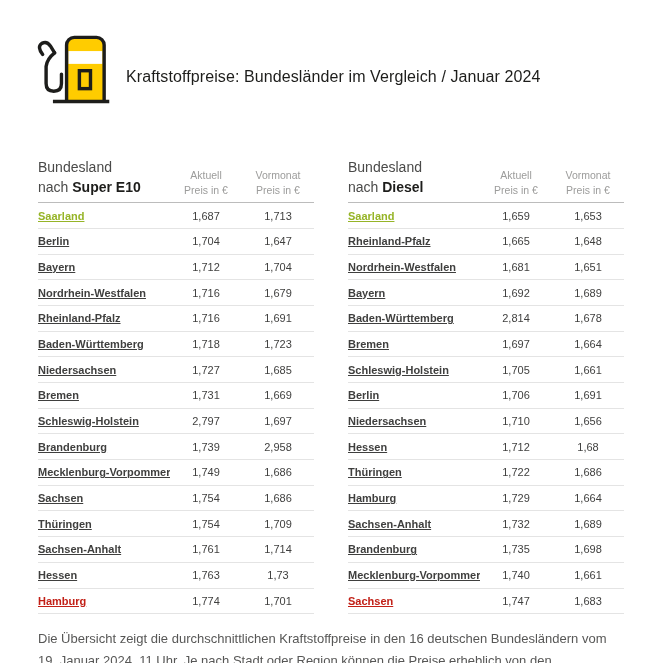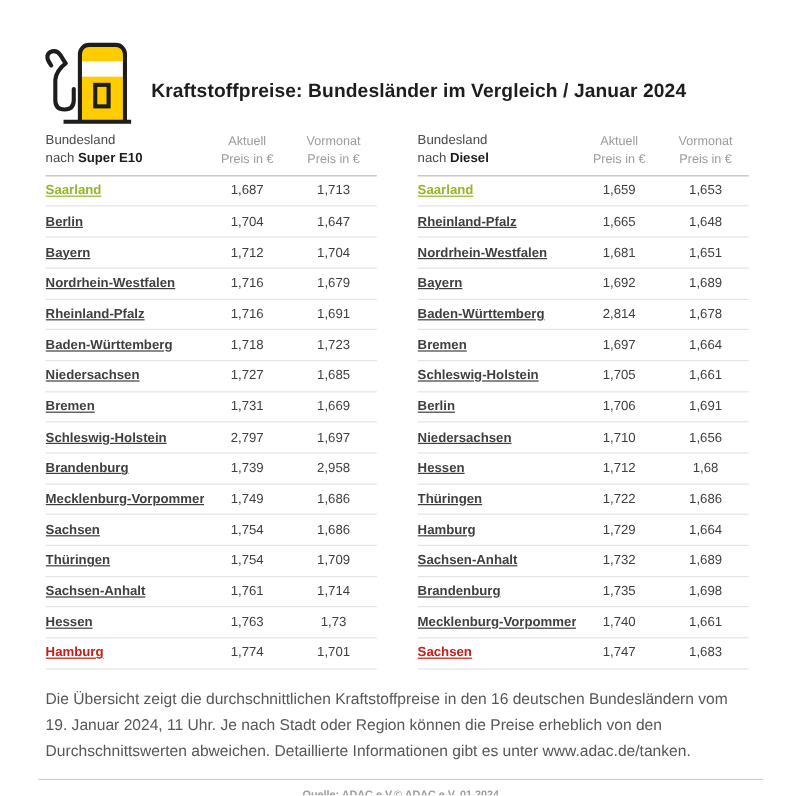--- a/index.html
+++ b/index.html
@@ -6,26 +6,26 @@
   html,body { background:#fff; }
   body { font-family:"Liberation Sans", sans-serif; }
   .page {
     position:relative; width:668px; height:663px; background:#ffffff;
     overflow:hidden; color:#3f3f3e;
     --yellow:#FFCC00; --green:#96B427; --red:#C22017;
   }
   
   .header { display:flex; align-items:flex-end; padding:36px 30px 0 30px; height:104px; }
   .pump-icon { width:80px; height:70px; flex:0 0 auto; }
-  .title { font-size:16px; font-weight:bold; color:#1d1d1b; margin:0 0 18px 16px; letter-spacing:.1px; }
+  .title { font-size:16px; font-weight:normal; color:#1d1d1b; margin:0 0 18px 16px; letter-spacing:.1px; }
   
   .tables { display:flex; gap:34px; padding:6px 44px 0 38px; }
   .table { flex:1 1 0; min-width:0; }
   .thead { display:flex; align-items:flex-end; padding-bottom:5px; border-bottom:1px solid #bcbcbc; }
-  .th-state { flex:1; font-size:11px; line-height:1.4; color:#4a4a49; }
+  .th-state { flex:1; font-size:14px; line-height:1.4; color:#4a4a49;margin-top:48px; }
   .th-state b { color:#1d1d1b; }
   .th-col { width:72px; text-align:center; font-size:10.5px; line-height:1.4; color:#9c9c9b; }
   .rows { display:block; }
   .row { display:flex; align-items:center; height:25.7px; border-bottom:1px solid #e4e4e4; }
   .cell-state { flex:1; font-weight:bold; font-size:11px; color:#3f3f3e; white-space:nowrap; overflow:hidden;text-decoration:underline; }
   .cell-price { width:72px; text-align:center; font-size:11px; color:#3f3f3e; }
   .row.best .cell-state { color:var(--green); }
   .row.worst .cell-state { color:var(--red); }
   
   .footnote { padding:14px 44px 0 38px; font-size:13px; line-height:1.65; color:#575756; }

